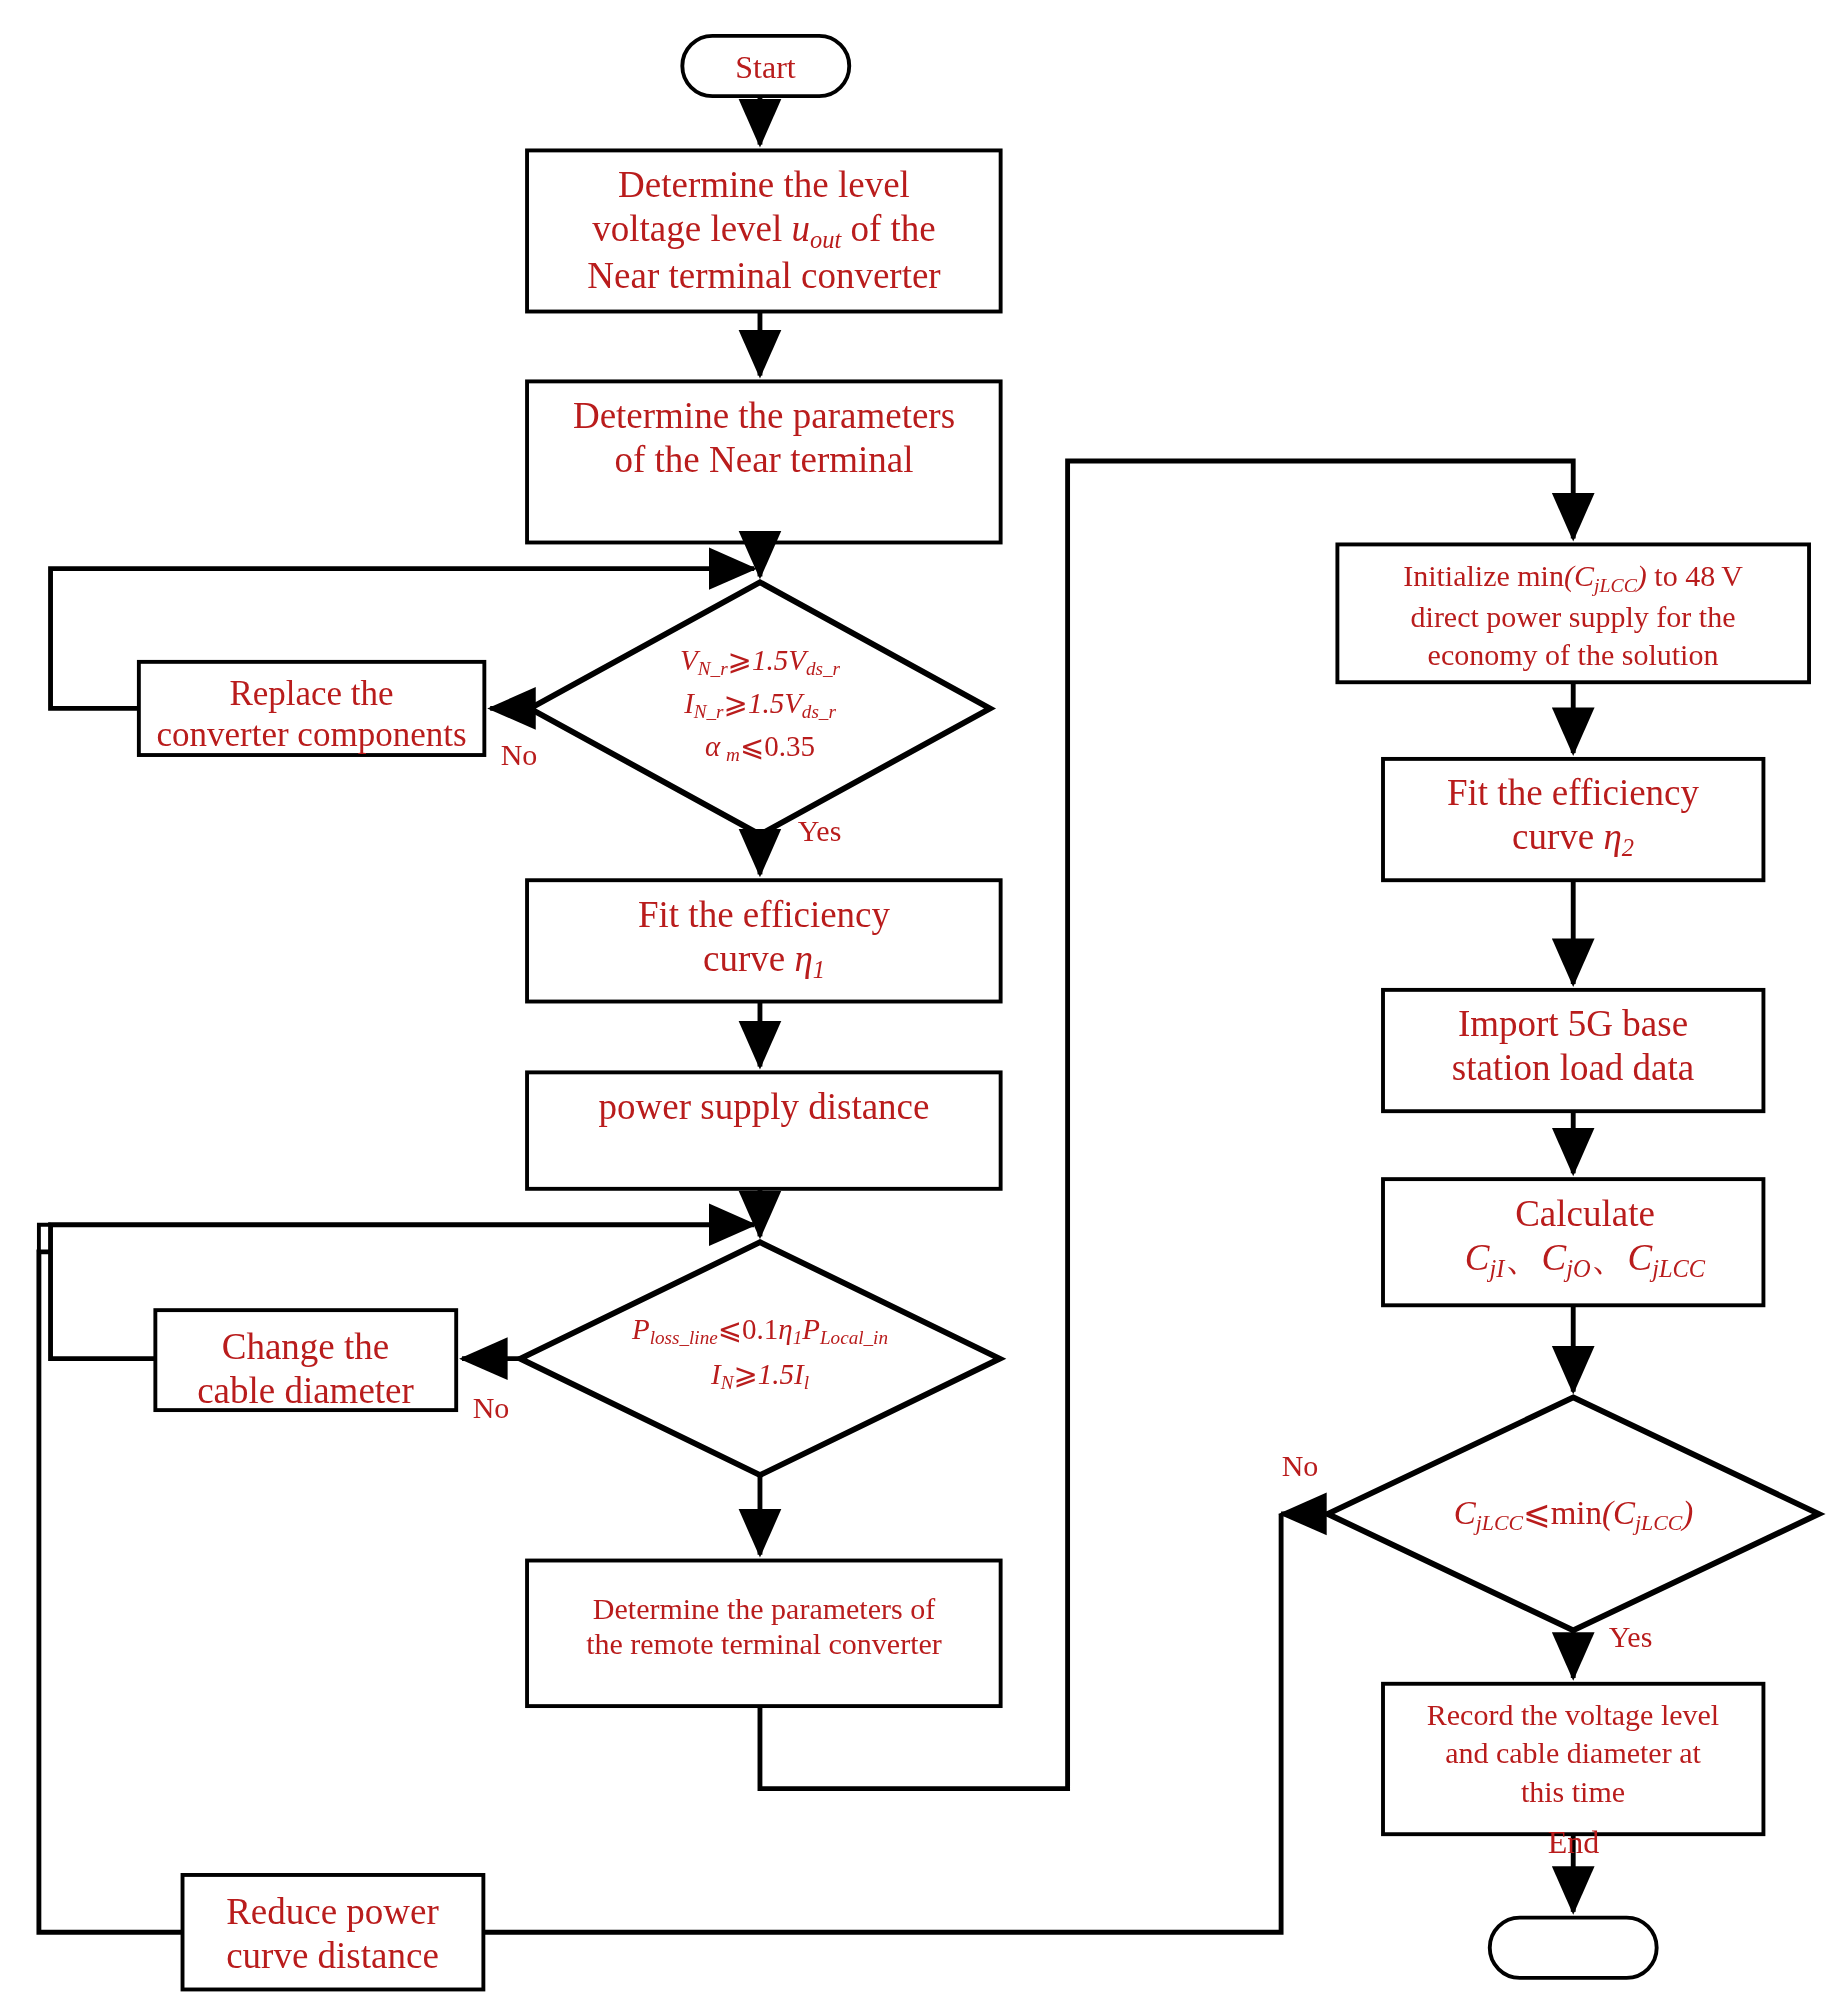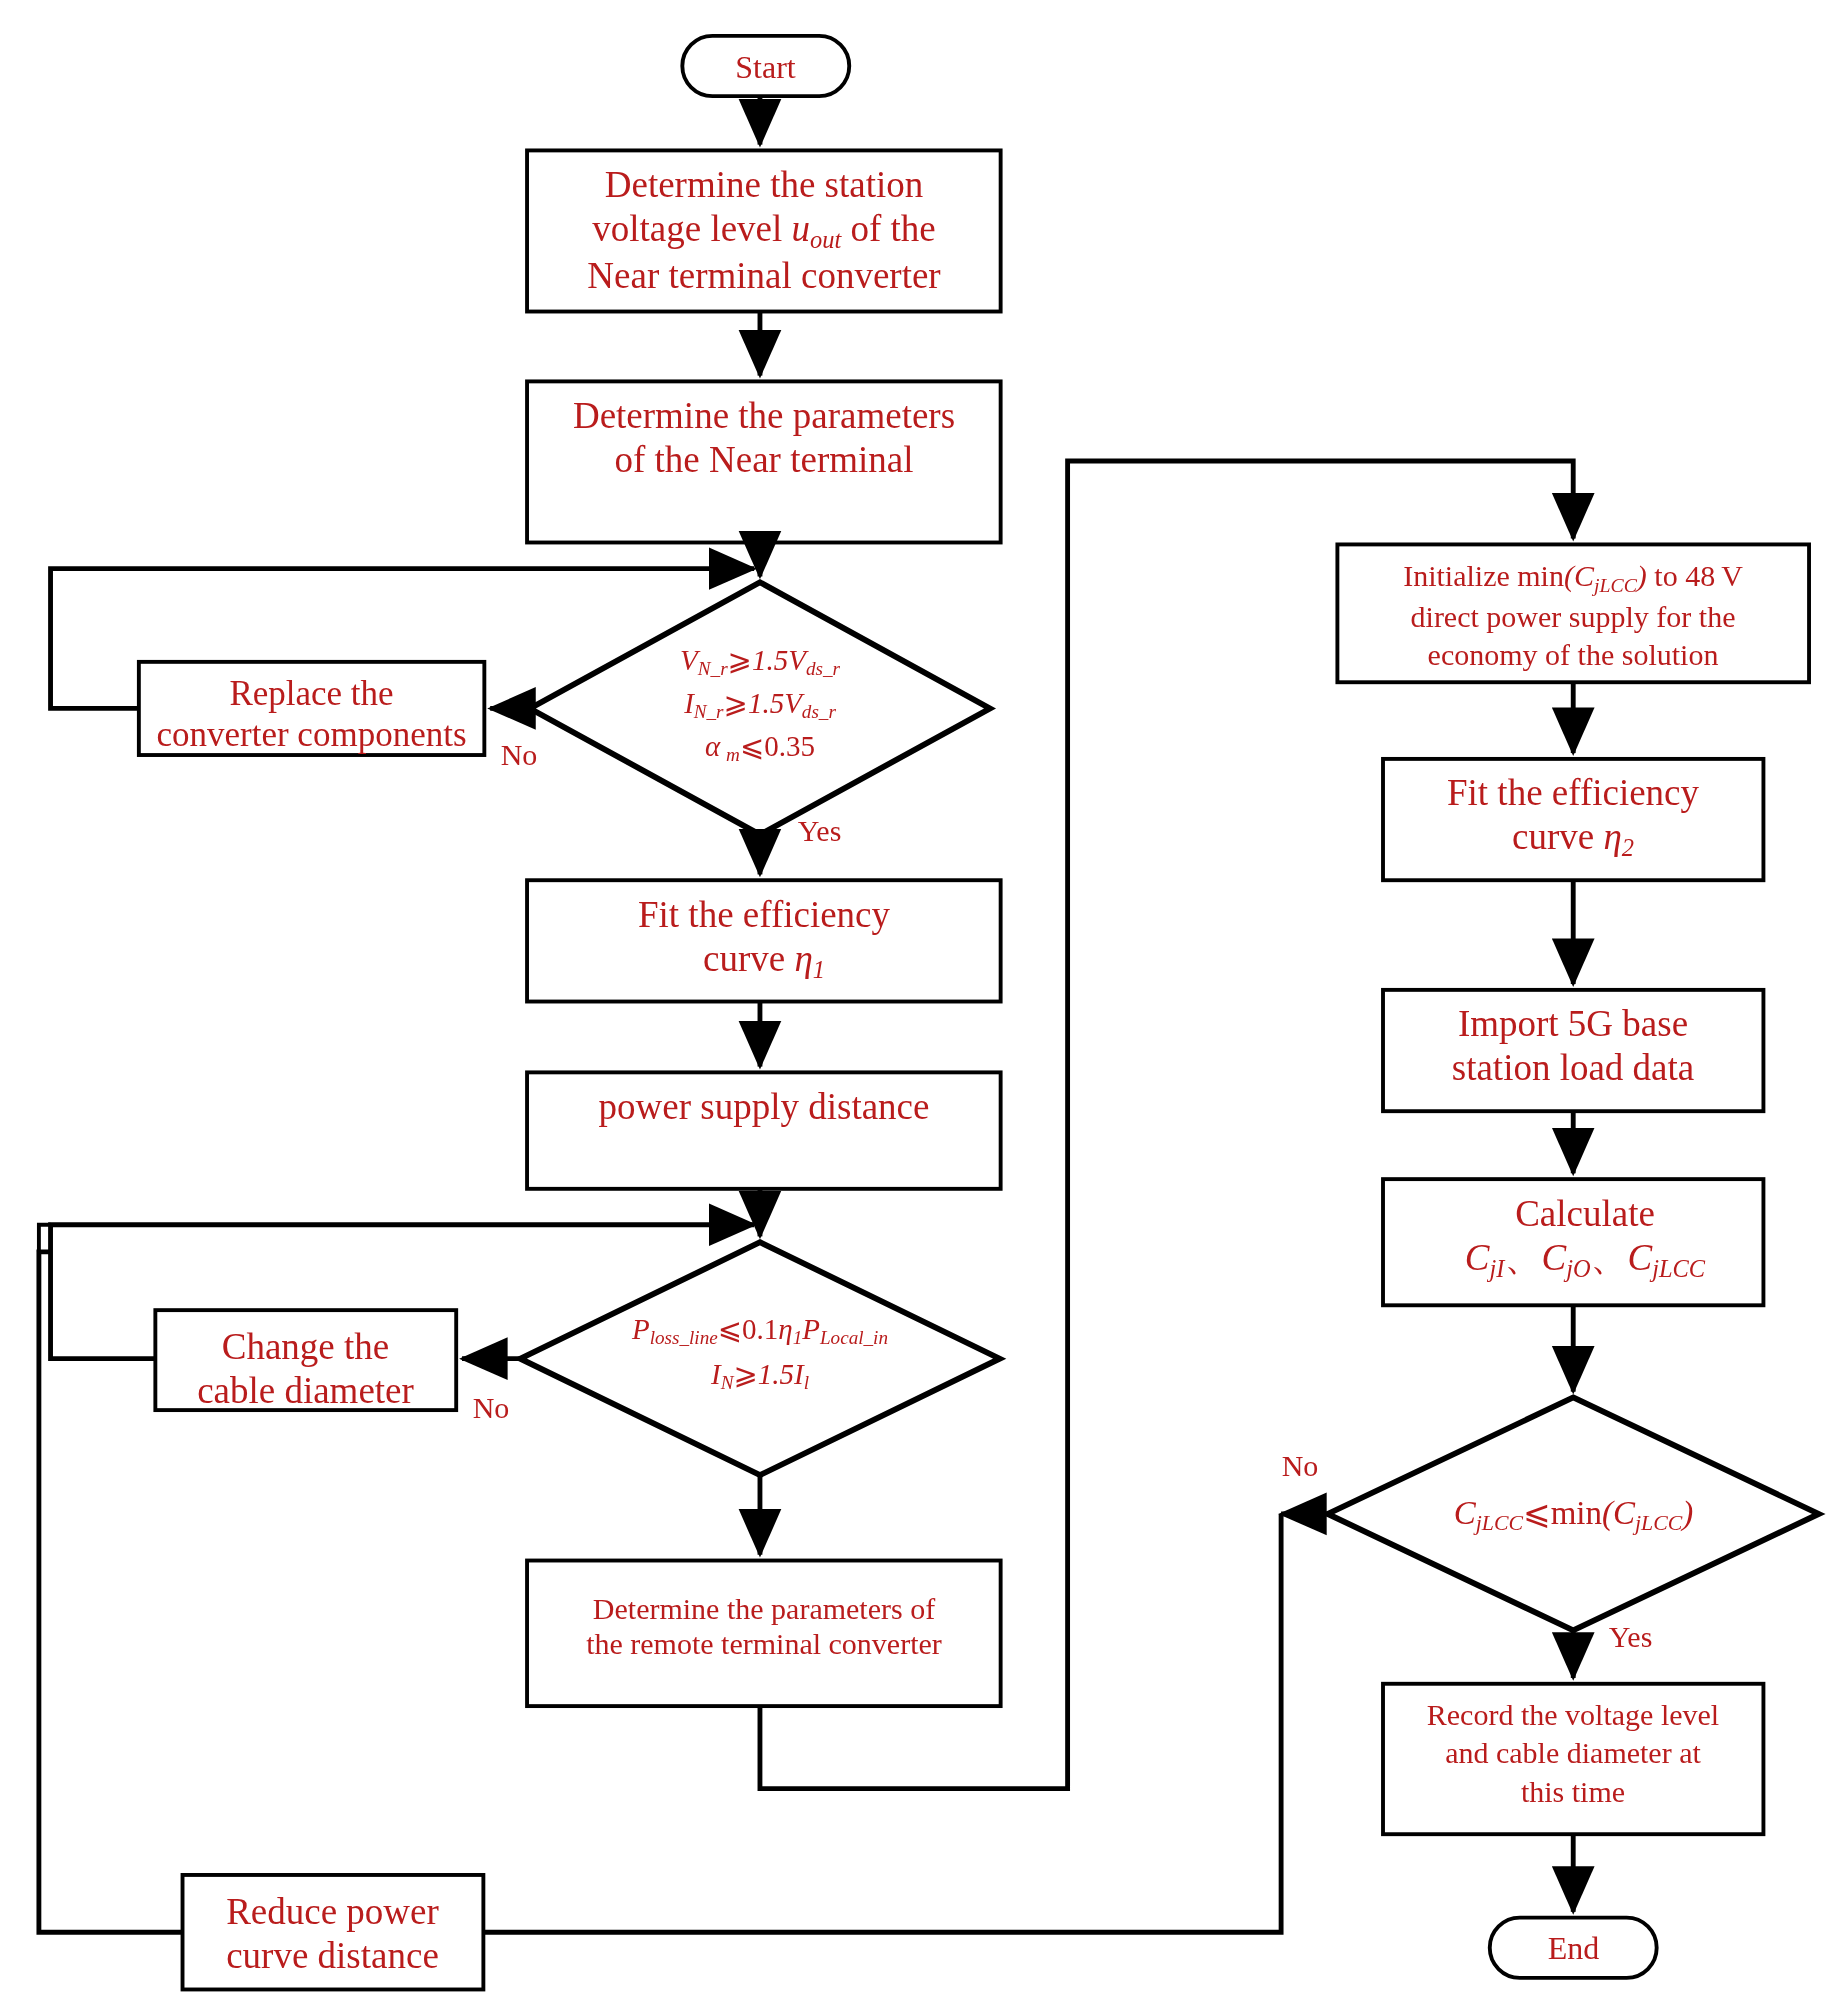--- a/index.html
+++ b/index.html
@@ -143,21 +143,21 @@
     <path class="conn" d="M1368,1560 L1320,1560" marker-end="url(#ah)"></path>
     <path class="conn" d="M1320,1560 L1320,1991 L498,1991"></path>
 
     <path class="conn" d="M188,1991 L40,1991 L40,1290 L52,1290"></path>
     <path class="conn-thin" d="M40,1290 L40,1262 L52,1262"></path>
   </svg>
 
   <div class="lbl t-start" style="left:682px; top:49px; width:167px;">Start</div>
 
   <div class="lbl t-box-lg" style="left:527px; top:163px; width:474px;">
-    <div>Determine the station</div>
+    <div>Determine the level</div>
     <div><span>voltage level </span><i class="m"><span>u</span><sub>out</sub></i><span> of the</span></div>
     <div>Near terminal converter</div>
   </div>
 
   <div class="lbl t-box-lg" style="left:527px; top:394px; width:474px;">
     <div>Determine the parameters</div>
     <div>of the Near terminal</div>
   </div>
 
   <div class="lbl t-math" style="left:590px; top:640px; width:340px; line-height:1.38;">
@@ -234,16 +234,16 @@
   <div class="lbl t-yn" style="left:1261px; top:1448px; width:78px;">No</div>
 
   <div class="lbl t-yn" style="left:1587px; top:1619px; width:87px;">Yes</div>
 
   <div class="lbl t-box-sm" style="left:1383px; top:1696px; width:380px; line-height:1.28;">
     <div>Record the voltage level</div>
     <div>and cable diameter at</div>
     <div>this time</div>
   </div>
 
-  <div class="lbl t-start" style="left:1490px; top:1930px; width:167px;">End</div>
+  <div class="lbl t-start" style="left:1490px; top:1824px; width:167px;">End</div>
 
 </div>
 
 
 </body></html>

